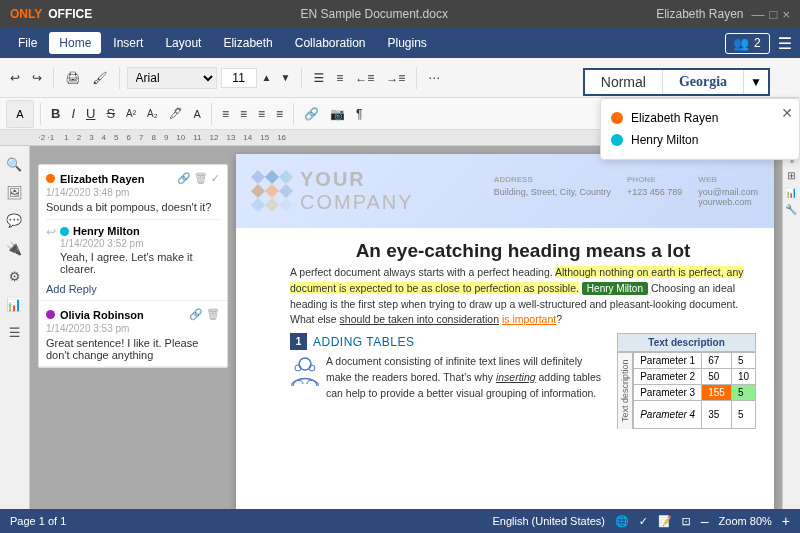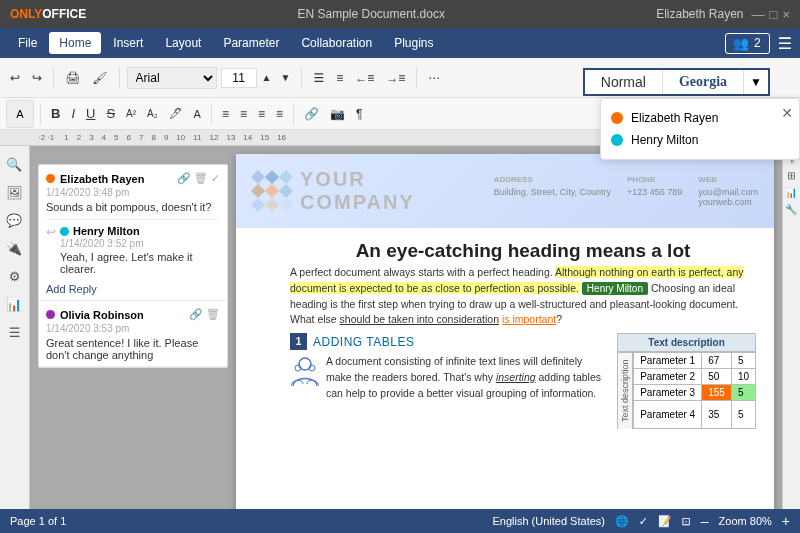--- a/index.html
+++ b/index.html
@@ -2,21 +2,21 @@
 <html><head>
   <meta charset="utf-8">
   <style>
     * { box-sizing: border-box; margin: 0; padding: 0; }
     body { font-family: Arial, sans-serif; font-size: 12px; background: #f0f0f0; width: 800px; height: 533px; overflow: hidden; }
 
     
     #title-bar {
       background: #444; color: #fff; height: 28px; display: flex; align-items: center; justify-content: space-between; padding: 0 10px;
     }
-    #title-bar .logo { display: flex; align-items: center; gap: 0; font-size: 11px; font-weight: bold; color: #ff6c00; }
+    #title-bar .logo { display: flex; align-items: center; gap: 6px; font-size: 11px; font-weight: bold; color: #ff6c00; }
     #title-bar .win-controls { display: flex; gap: 6px; }
 
     
     #menu-bar {
       background: #2d4a7a; height: 30px; display: flex; align-items: center; padding: 0 8px; gap: 2px;
     }
     .menu-item { color: #fff; padding: 4px 10px; font-size: 12px; cursor: pointer; border-radius: 3px; }
     .menu-item.active { background: #fff; color: #2d4a7a; }
 
     
@@ -119,21 +119,21 @@
       <span style="color:#aaa; font-size:13px; cursor:pointer;">×</span>
     </div>
   </div>
 </div>
 
 <div id="menu-bar">
   <div class="menu-item">File</div>
   <div class="menu-item active">Home</div>
   <div class="menu-item">Insert</div>
   <div class="menu-item">Layout</div>
-  <div class="menu-item">Parameter</div>
+  <div class="menu-item">Elizabeth</div>
   <div class="menu-item">Collaboration</div>
   <div class="menu-item">Plugins</div>
   <div style="margin-left: auto; display:flex; align-items:center; gap:8px;">
     <div style="border:1px solid #fff; border-radius:3px; padding:2px 8px; color:#fff; cursor:pointer; font-size:12px; display:flex; align-items:center; gap:4px;">
       <span style="font-size:13px;">👥</span>
       <span>2</span>
     </div>
     <span style="color:#fff; font-size:16px; cursor:pointer;">☰</span>
   </div>
 </div>
@@ -299,21 +299,21 @@
             <div style="background:#99ccdd; transform:rotate(45deg); width:10px; height:10px; margin:1px;"></div>
             <div style="background:#cc9966; transform:rotate(45deg); width:10px; height:10px; margin:1px;"></div>
             <div style="background:#ffaa66; transform:rotate(45deg); width:10px; height:10px; margin:1px;"></div>
             <div style="background:#99bbdd; transform:rotate(45deg); width:10px; height:10px; margin:1px;"></div>
             <div style="background:#aaccee; transform:rotate(45deg); width:10px; height:10px; margin:1px;"></div>
             <div style="background:#ddccaa; transform:rotate(45deg); width:10px; height:10px; margin:1px;"></div>
             <div style="background:#ccddee; transform:rotate(45deg); width:10px; height:10px; margin:1px;"></div>
           </div>
           <div>
             <div style="font-size:20px; font-weight:bold; color:#bbb; letter-spacing:2px;">YOUR</div>
-            <div style="font-size:20px; font-weight:bold; color:#bbb; letter-spacing:2px;">COMPANY</div>
+            <div style="font-size:20px; font-weight:normal; color:#bbb; letter-spacing:2px;">COMPANY</div>
           </div>
         </div>
         <div style="margin-left:auto; display:flex; gap:16px; font-size:9px;">
           <div>
             <div style="color:#aaa; text-transform:uppercase; font-size:8px; font-weight:bold; margin-bottom:3px;">ADDRESS</div>
             <div style="color:#888; font-size:9px;">Building, Street, City, Country</div>
           </div>
           <div>
             <div style="color:#aaa; text-transform:uppercase; font-size:8px; font-weight:bold; margin-bottom:3px;">PHONE</div>
             <div style="color:#888; font-size:9px;">+123 456 789</div>
@@ -375,21 +375,21 @@
                   <td style="border:1px solid #bbb; padding:2px 6px; font-size:10px;">Parameter 2</td>
                   <td style="border:1px solid #bbb; padding:2px 6px; font-size:10px;">50</td>
                   <td style="border:1px solid #bbb; padding:2px 6px; font-size:10px;">10</td>
                 </tr>
                 <tr>
                   <td style="border:1px solid #bbb; padding:2px 6px; font-size:10px;">Parameter 3</td>
                   <td style="border:1px solid #bbb; padding:2px 6px; font-size:10px; background:#ff6c00; color:#fff;">155</td>
                   <td style="border:1px solid #bbb; padding:2px 6px; font-size:10px; background:#90ee90;">5</td>
                 </tr>
                 <tr>
-                  <td style="border:1px solid #bbb; padding:8px 6px; font-size:10px;">Parameter 4</td>
+                  <td style="border:1px solid #bbb; padding:8px 6px; font-size:10px;font-style:italic;">Parameter 4</td>
                   <td style="border:1px solid #bbb; padding:2px 6px; font-size:10px;">35</td>
                   <td style="border:1px solid #bbb; padding:2px 6px; font-size:10px;">5</td>
                 </tr>
               </tbody>
                 </table>
             </div>
           </div>
         </div>
       </div>
     </div>

